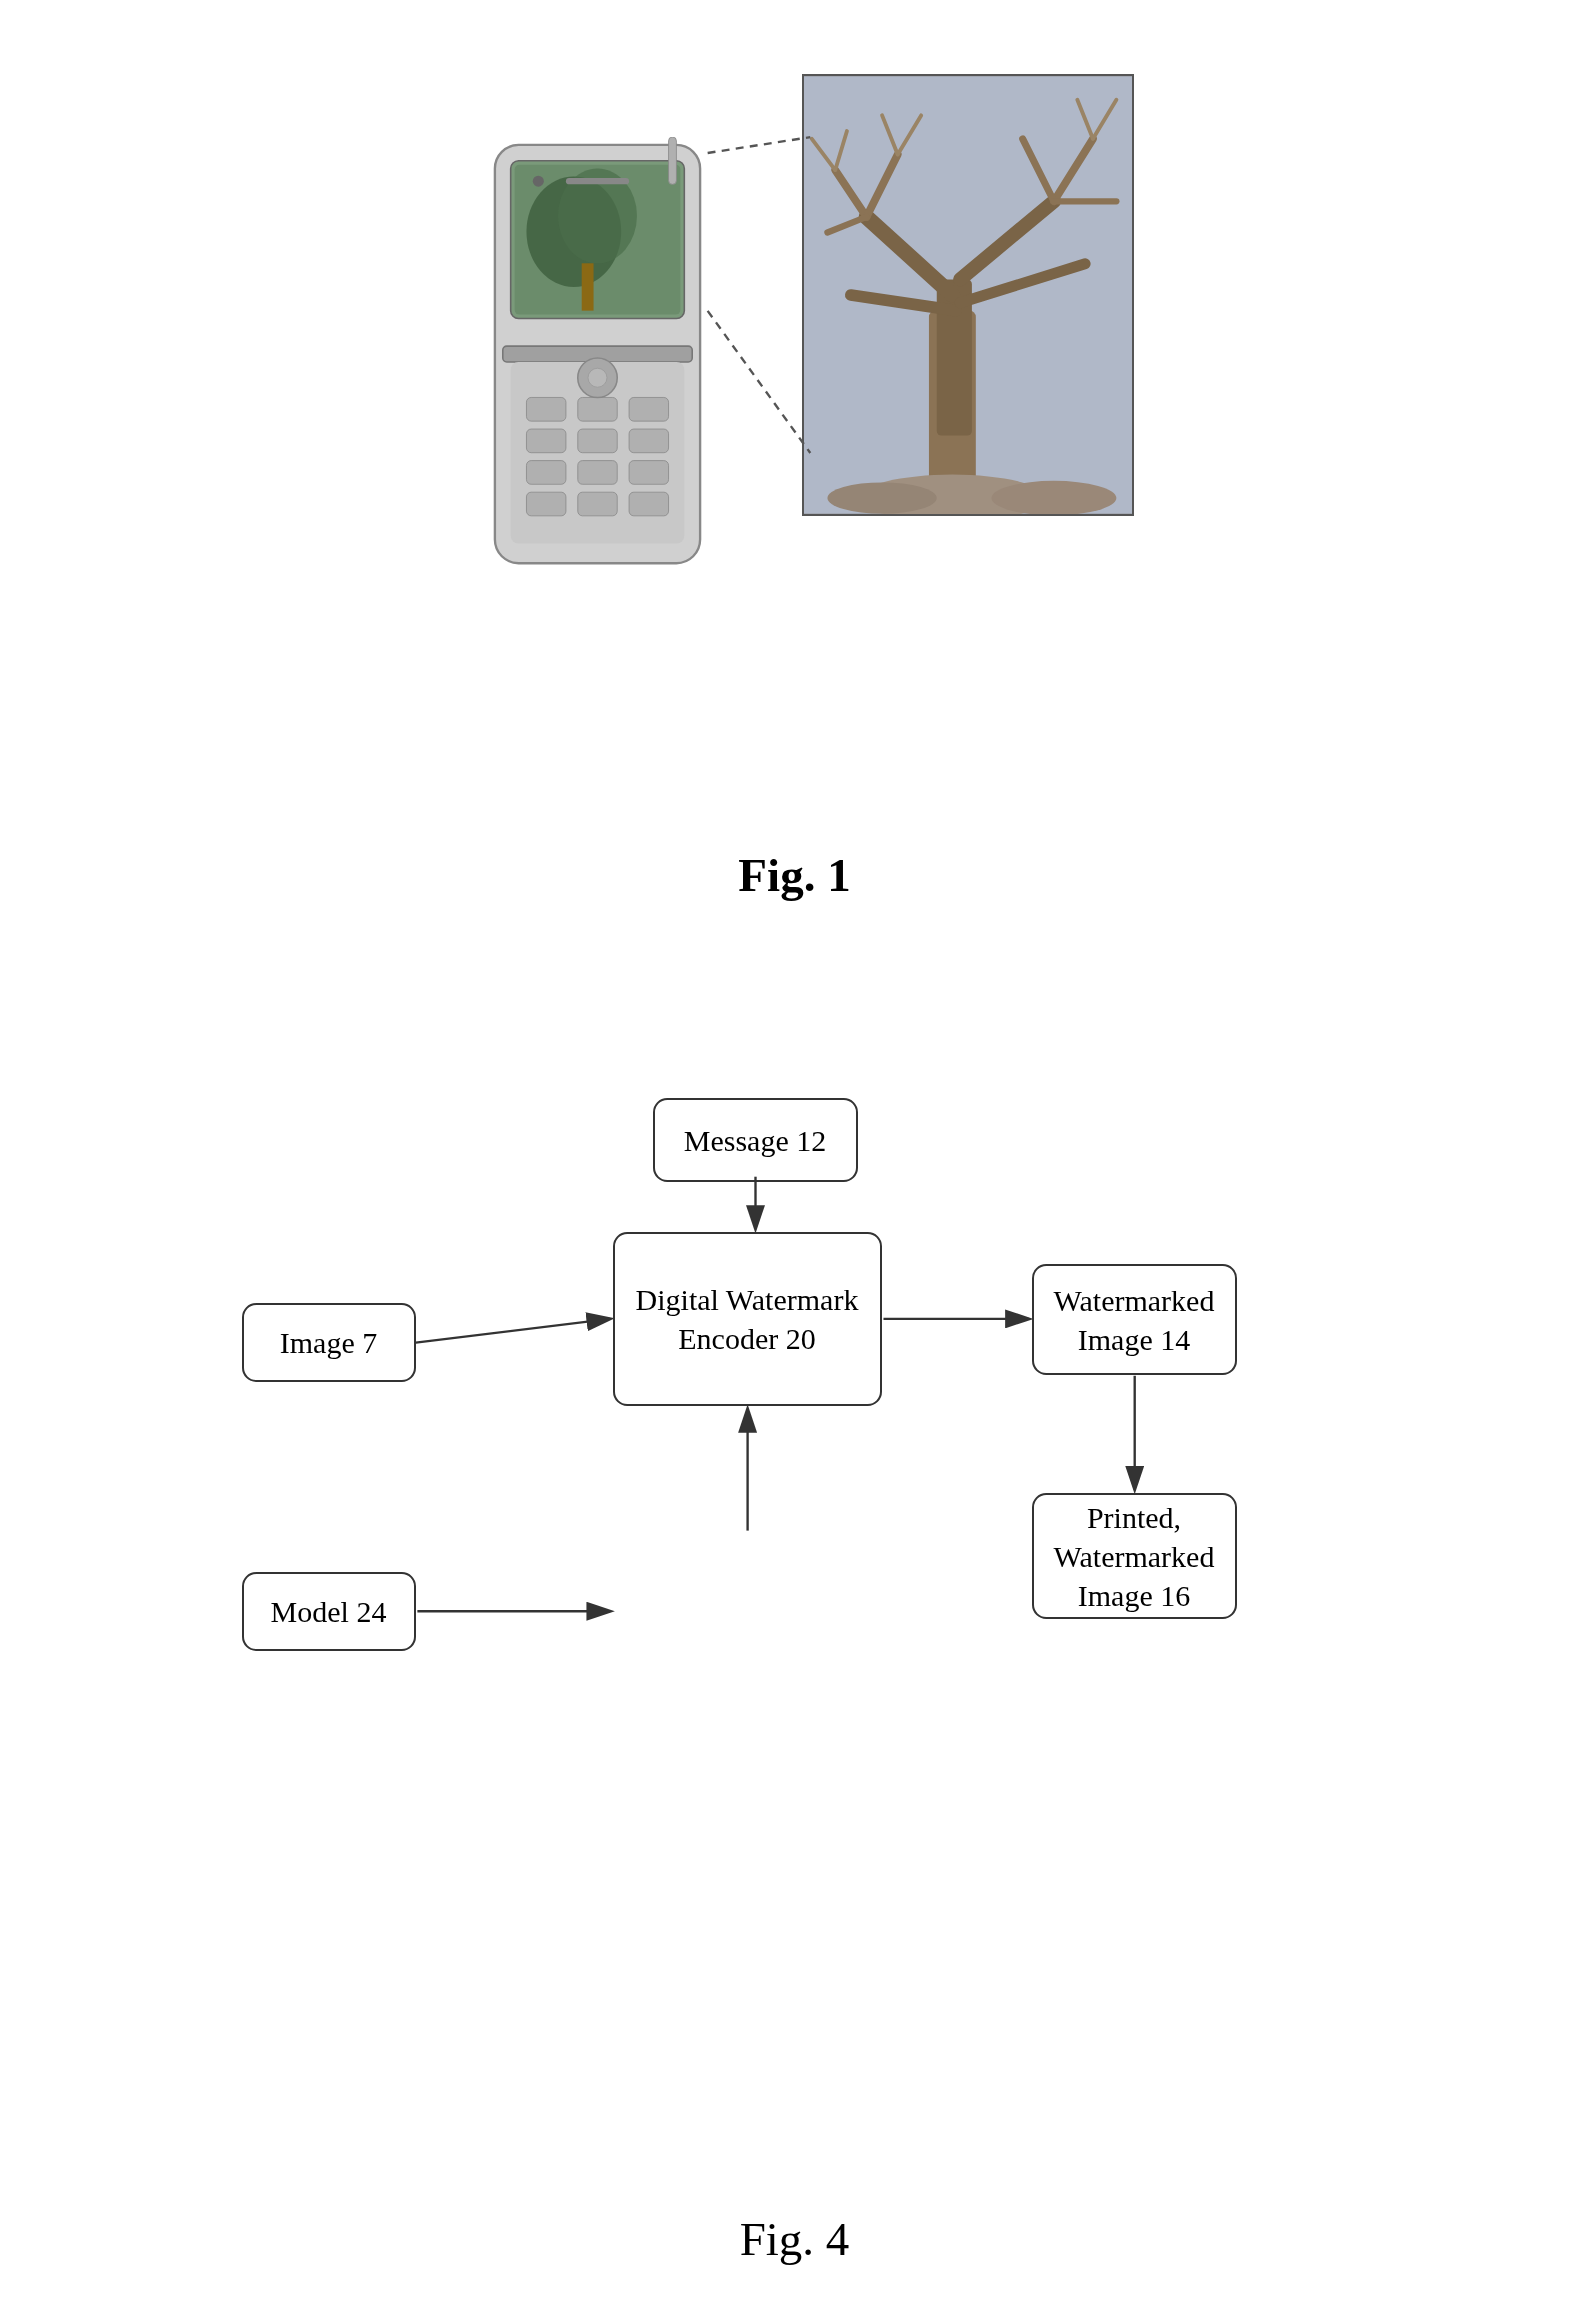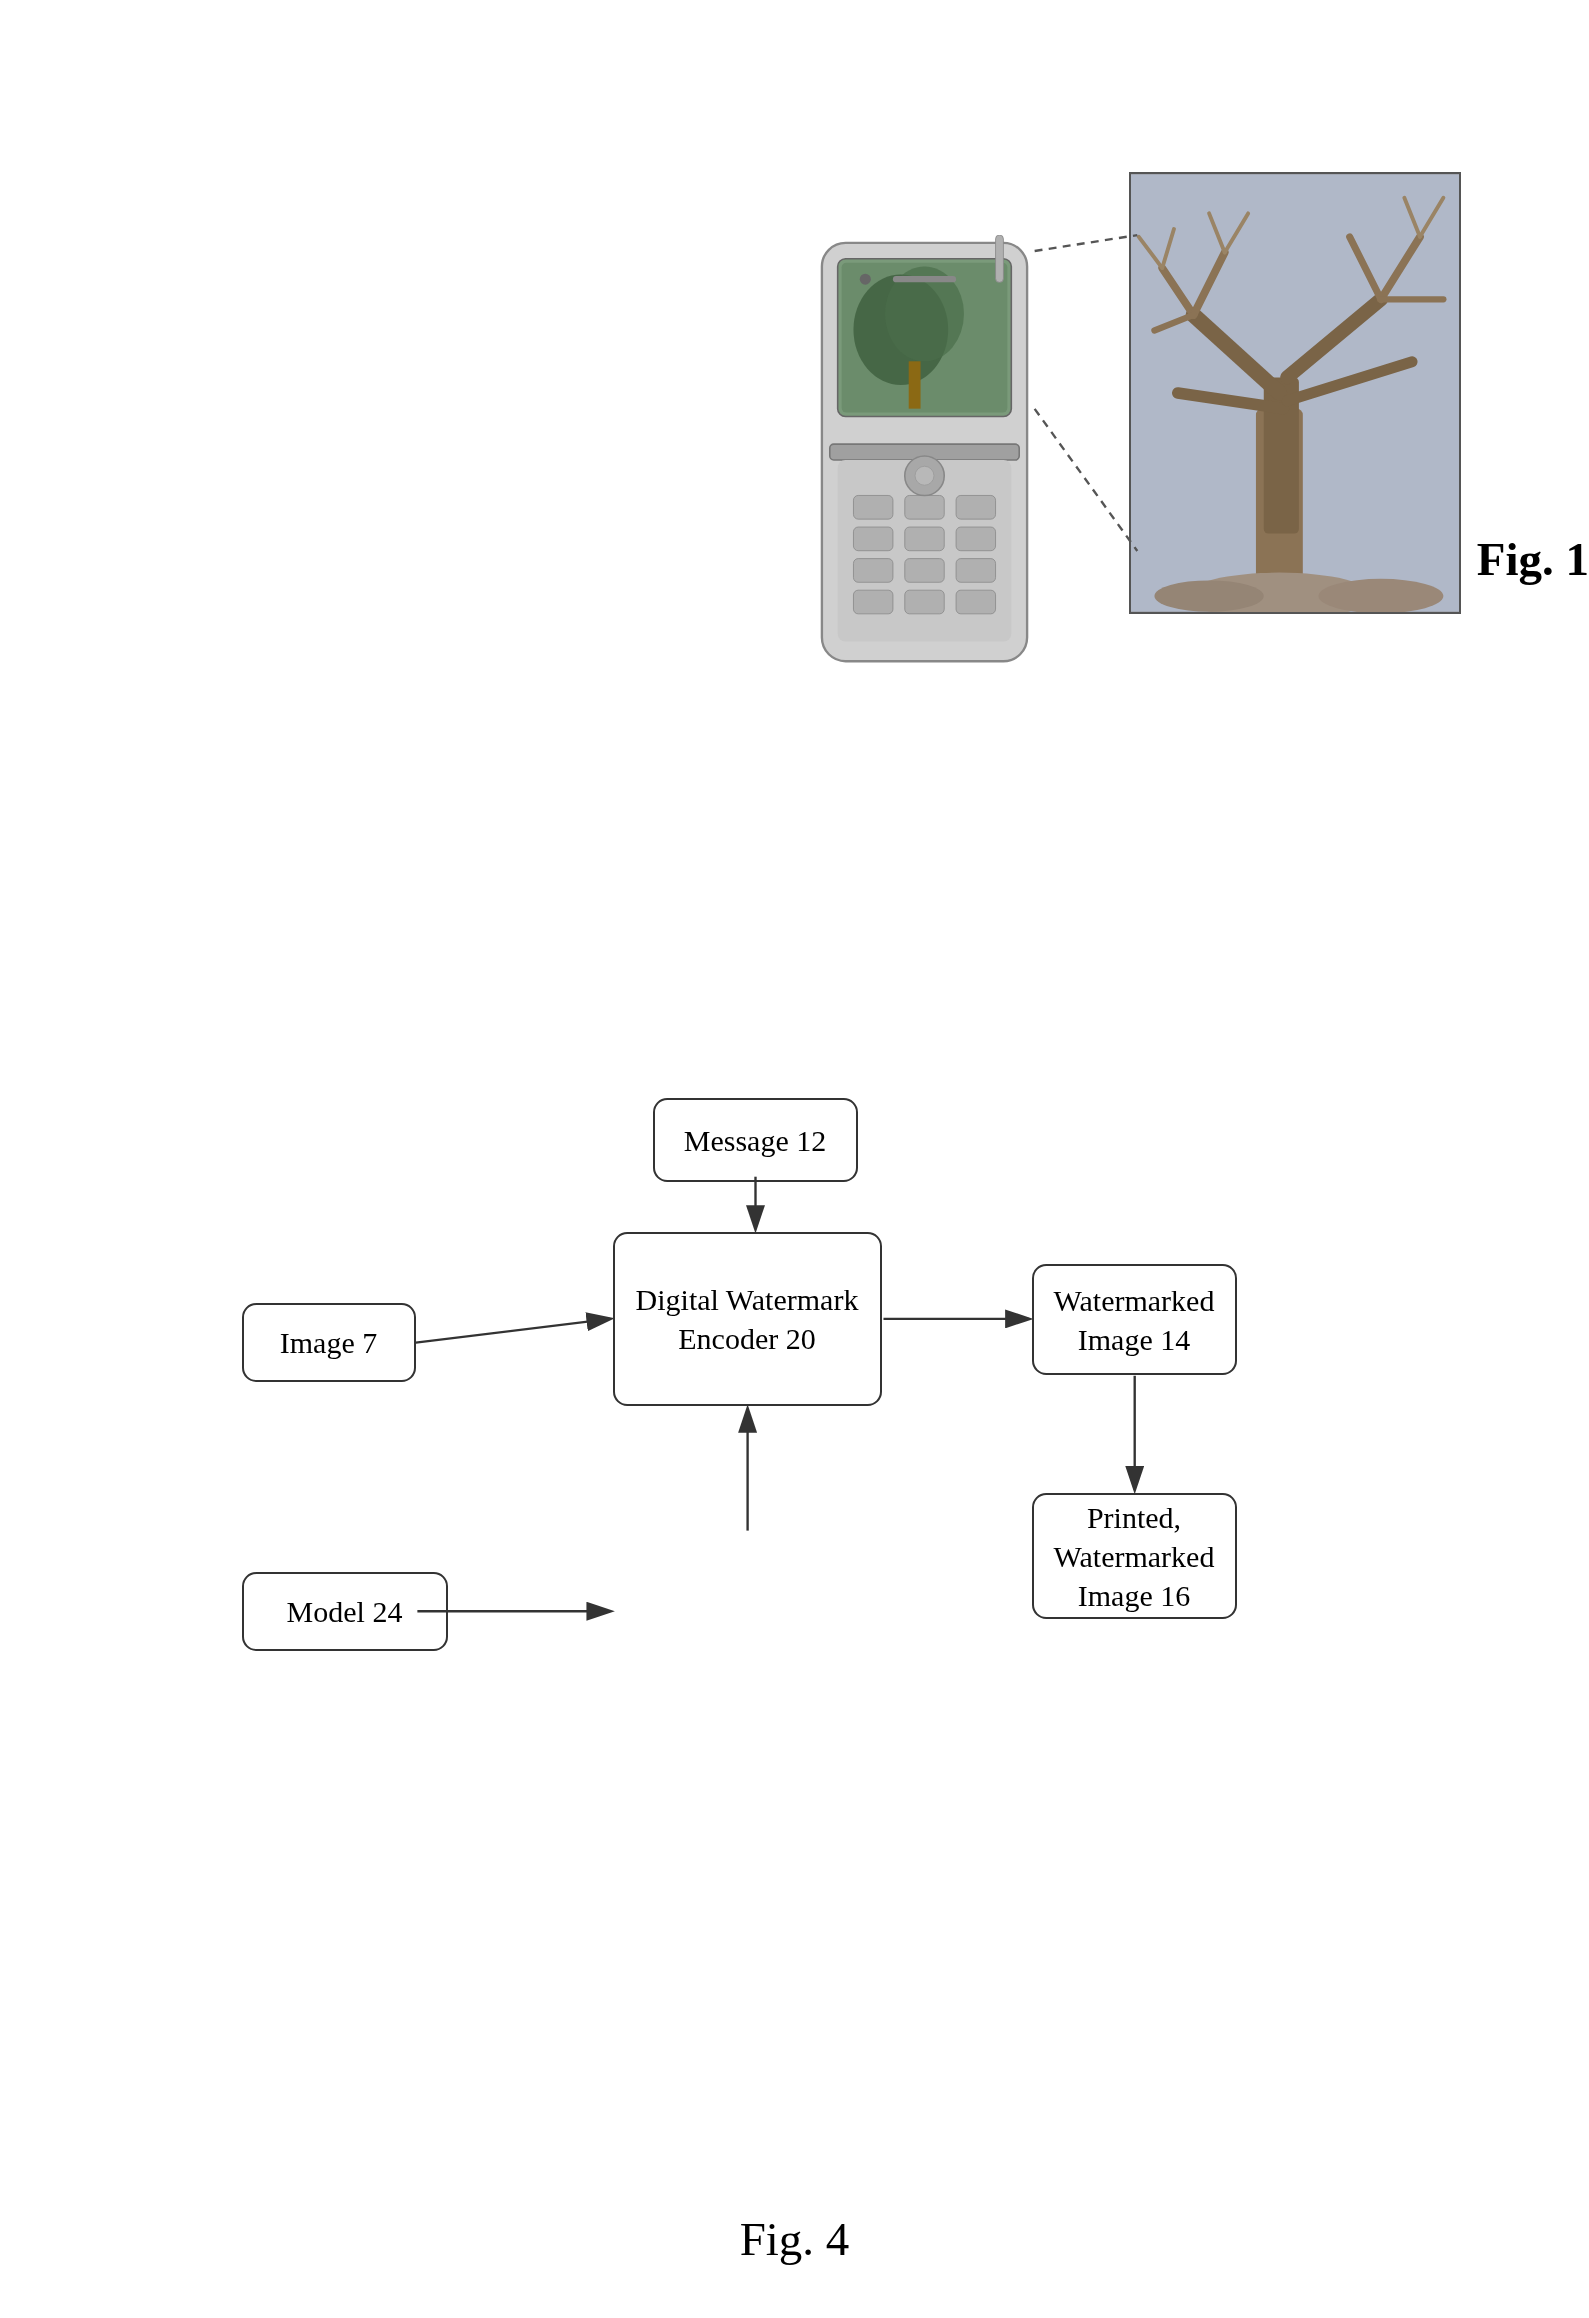--- a/index.html
+++ b/index.html
@@ -11,23 +11,23 @@
       position: relative;
       overflow-x: hidden;
     }
 
     
     .fig1-section {
       position: relative;
       width: 100%;
       height: 1027px;
       display: flex;
-      flex-direction: row;
+      flex-direction: column;
       align-items: center;
-      justify-content: flex-end;
+      justify-content: flex-start;
       padding-top: 74px;
     }
 
     .fig1-images {
       position: relative;
       width: 711px;
       height: 758px;
     }
 
     
@@ -144,21 +144,21 @@
     }
 
     .box-distortion {
       width: 269px;
       height: 158px;
       left: 450px;
       top: 458px;
     }
 
     .box-model24 {
-      width: 206px;
+      width: 174px;
       height: 79px;
       left: 79px;
       top: 498px;
       align-items: center;
     }
 
     
     .diagram-arrows {
       position: absolute;
       top: 0;

